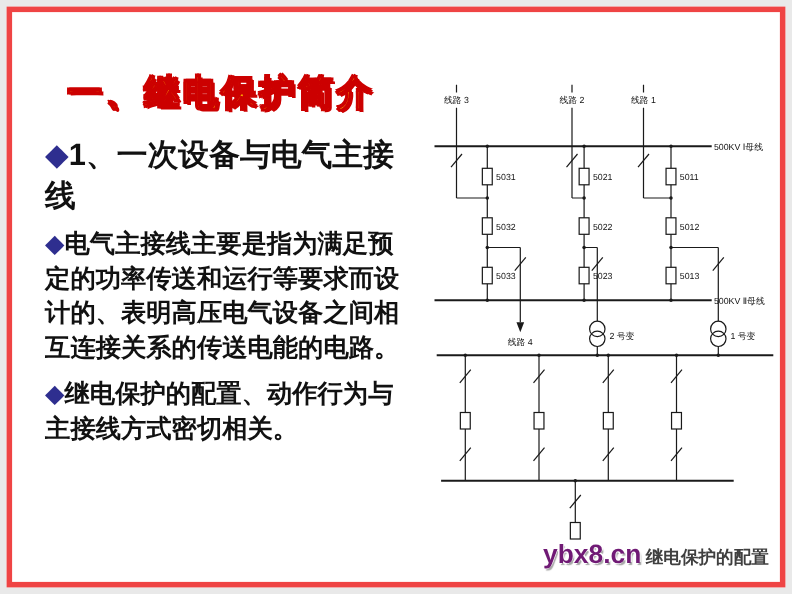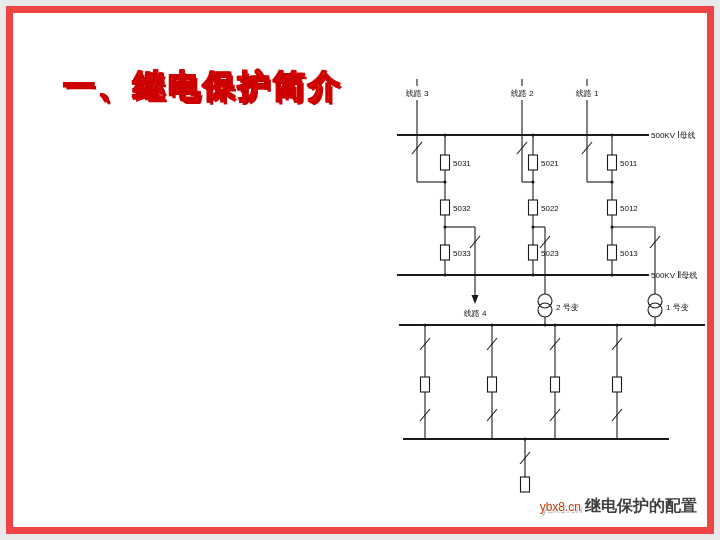--- a/index.html
+++ b/index.html
@@ -6,21 +6,21 @@
   html, body { width:720px; height:540px; }
   body {
     position:relative;
     background:#e9e9e9;
     font-family:"Liberation Sans","DejaVu Sans",sans-serif;
     overflow:hidden;
   }
   .slide {
     position:absolute; inset:6px;
     background:#ffffff;
-    border:7px solid #ef4444;
+    border:5px solid #ef4444;
     padding-left:39px;
   }
   .title {
     position:absolute; left:50px; top:52px;
     font-size:32px; font-weight:bold; letter-spacing:3px;
     color:#ffaa00;
     -webkit-text-stroke:1.2px #cc0000;
     text-shadow:
       -1px -1px 0 #cc0000, 1px -1px 0 #cc0000,
       -1px 1px 0 #cc0000, 1px 1px 0 #cc0000,
@@ -50,36 +50,41 @@
     font-size:8px; fill:#111111;
   }
   .diagram text.mid { text-anchor:middle; }
 
   .watermark {
     position:absolute; right:10px; bottom:10px;
     display:flex; align-items:baseline; gap:4px;
     white-space:nowrap;
   }
   .wm-logo {
-    font-size:12px; font-weight:400; color:#c2410c;
+    font-size:24px; font-weight:700; color:#701a75;
     text-shadow:-1px -1px 0 #ffffff, 1px -1px 0 #ffffff,
                 -1px 1px 0 #ffffff, 1.5px 1.5px 1px rgba(0,0,0,.35);
   }
   .wm-text {
     font-size:16px; font-weight:700; color:#3f3f3f;
     text-shadow:1px 1px 0 #ffffff;
   }
 </style>
 </head>
 <body>
 
 <div class="slide">
 
   <h1 class="title">一、继电保护简介</h1>
 
+  <div class="content">
+    <p class="b1"><span class="marker">◆</span><span>1、一次设备与电气主接线</span></p>
+    <p class="b2"><span class="marker">◆</span><span>电气主接线主要是指为满足预定的功率传送和运行等要求而设计的、表明高压电气设备之间相互连接关系的传送电能的电路。</span></p>
+    <p class="b2"><span class="marker">◆</span><span>继电保护的配置、动作行为与主接线方式密切相关。</span></p>
+  </div>
 
   <svg class="diagram" viewBox="0 0 322 425" width="322" height="425">
 
     <g>
       <line x1="24" y1="2" x2="24" y2="9"></line>
       <line x1="24" y1="23" x2="24" y2="105"></line>
       <line x1="19" y1="77" x2="29" y2="65"></line>
       <line x1="24" y1="105" x2="52" y2="105"></line>
     </g>
     <text class="mid" x="24" y="19">线路 3</text>

